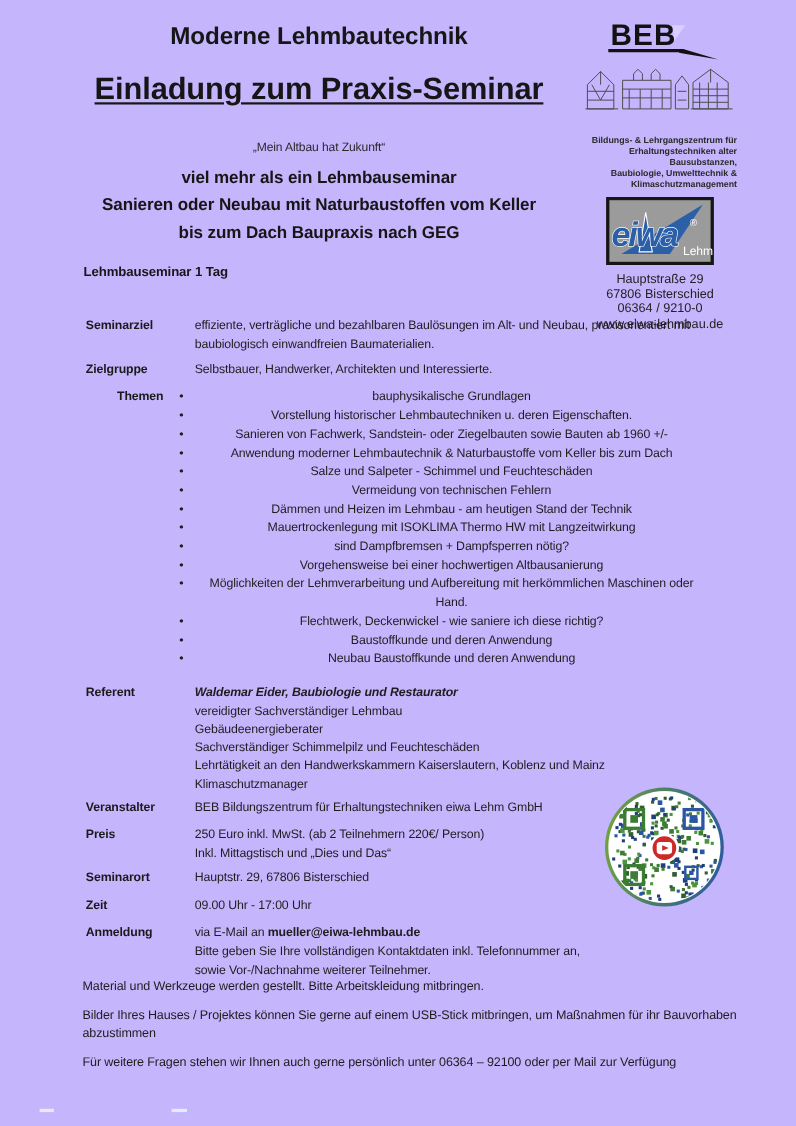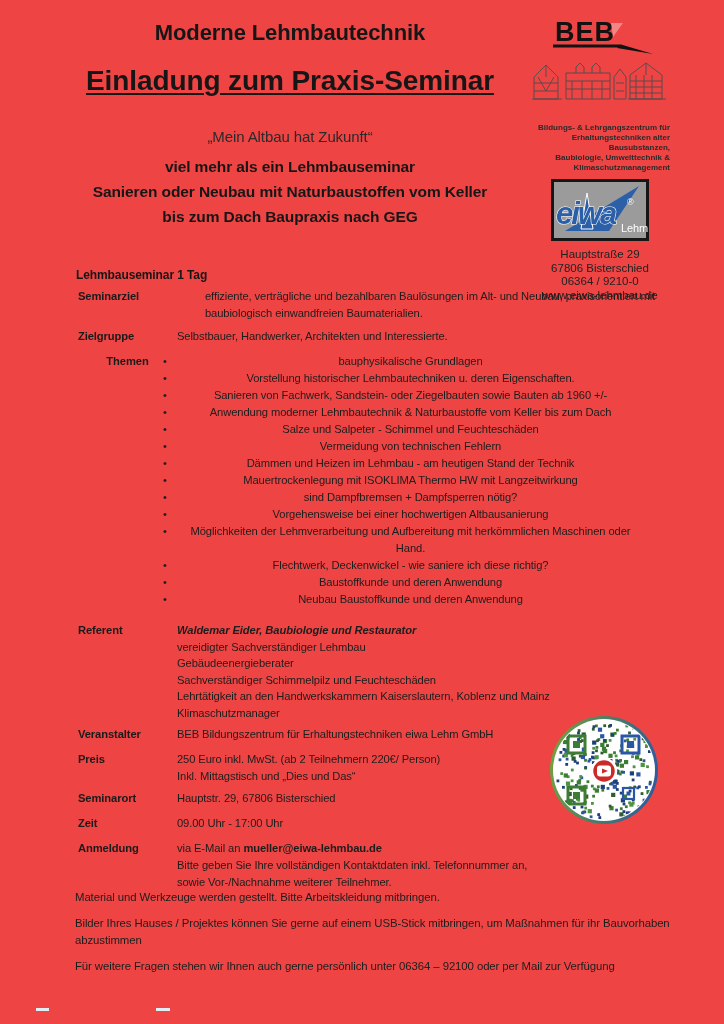--- a/index.html
+++ b/index.html
@@ -1,47 +1,47 @@
 <!DOCTYPE html>
 <html lang="de"><head>
 <meta charset="utf-8">
 <style>
   * { margin:0; padding:0; box-sizing:border-box; }
   html,body { background:#ffffff; }
   body { font-family:"Liberation Sans", sans-serif; color:#1d1d1d; }
-  .page { position:relative; width:724px; height:1024px; background:#ef4444; overflow:hidden;
+  .page { position:relative; width:724px; height:1024px; background:#c4b5fd; overflow:hidden;
           font-size:11.2px; letter-spacing:-0.1px; }
 
   
   .header-left { position:absolute; left:68px; top:20px; width:444px; text-align:center; }
   .doc-title { font-size:22px; font-weight:bold; color:#161616; }
   .doc-subtitle { margin-top:19px; font-size:28px; font-weight:bold; color:#161616;
                   text-decoration:underline; text-decoration-thickness:2px; text-underline-offset:3px; }
-  .doc-quote { margin-top:31px; font-size:15px; color:#2a2a2a; }
+  .doc-quote { margin-top:31px; font-size:11px; color:#2a2a2a; }
   .doc-tagline { margin-top:9px; font-size:15.5px; font-weight:bold; line-height:25px; color:#161616; }
 
   
   .header-right { position:absolute; left:530px; top:15px; width:140px; }
   .beb-logo { display:block; margin:0 auto 2px auto; }
   .buildings { display:block; margin:0 auto; }
   .beb-caption { margin-top:22px; font-size:8px; font-weight:bold; line-height:10px;
                  text-align:right; color:#2b2b2b; letter-spacing:0; }
   .eiwa-logo { display:block; margin:6px auto 0 auto; }
   .contact { margin-top:7px; font-size:11.5px; line-height:13.5px; text-align:center; color:#222; letter-spacing:0; }
   .contact div { margin-bottom:0; }
 
   
-  .section-heading { position:absolute; left:76px; top:268px; font-size:12px; font-weight:bold; color:#161616; }
+  .section-heading { position:absolute; left:76px; top:240px; font-size:12px; font-weight:bold; color:#161616; }
 
   
   .details { position:absolute; left:78px; top:288px; width:592px; }
   .row { display:grid; grid-template-columns:99px 1fr; }
   .lbl { font-weight:bold; color:#1a1a1a; line-height:17px; }
   .val { line-height:17px; }
-  .row-seminarziel { margin-bottom:6px;gap:28px; }  .row-seminarziel .val { max-width:478px; }
+  .row-seminarziel { margin-bottom:6px; }  .row-seminarziel .val { max-width:478px; }
   .row-zielgruppe  { margin-bottom:8px; }
   .row-themen      { margin-bottom:14px;text-align:center; }
   .row-referent    { margin-bottom:5px; }  .row-referent .val { line-height:16.5px; }
   .row-veranstalter{ margin-bottom:8px; }
   .row-preis       { margin-bottom:5px; }
   .row-seminarort  { margin-bottom:8px; }
   .row-zeit        { margin-bottom:8px; }
   .themen-list { list-style:none; }
   .themen-list li { position:relative; padding-left:5px; max-width:462px; line-height:17px; }
   .themen-list li::before { content:"•"; position:absolute; left:-14px; top:0; }

